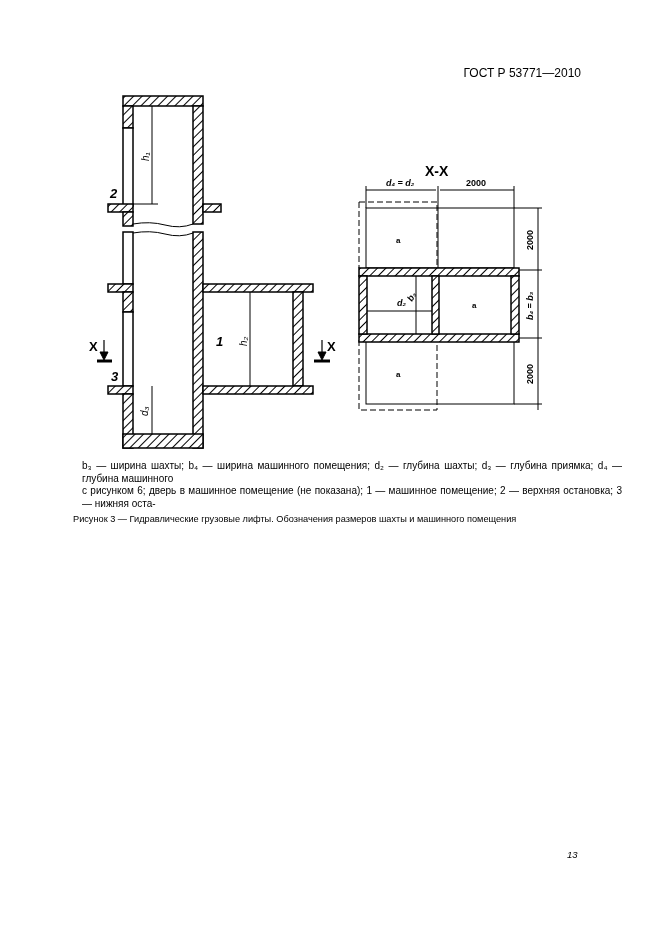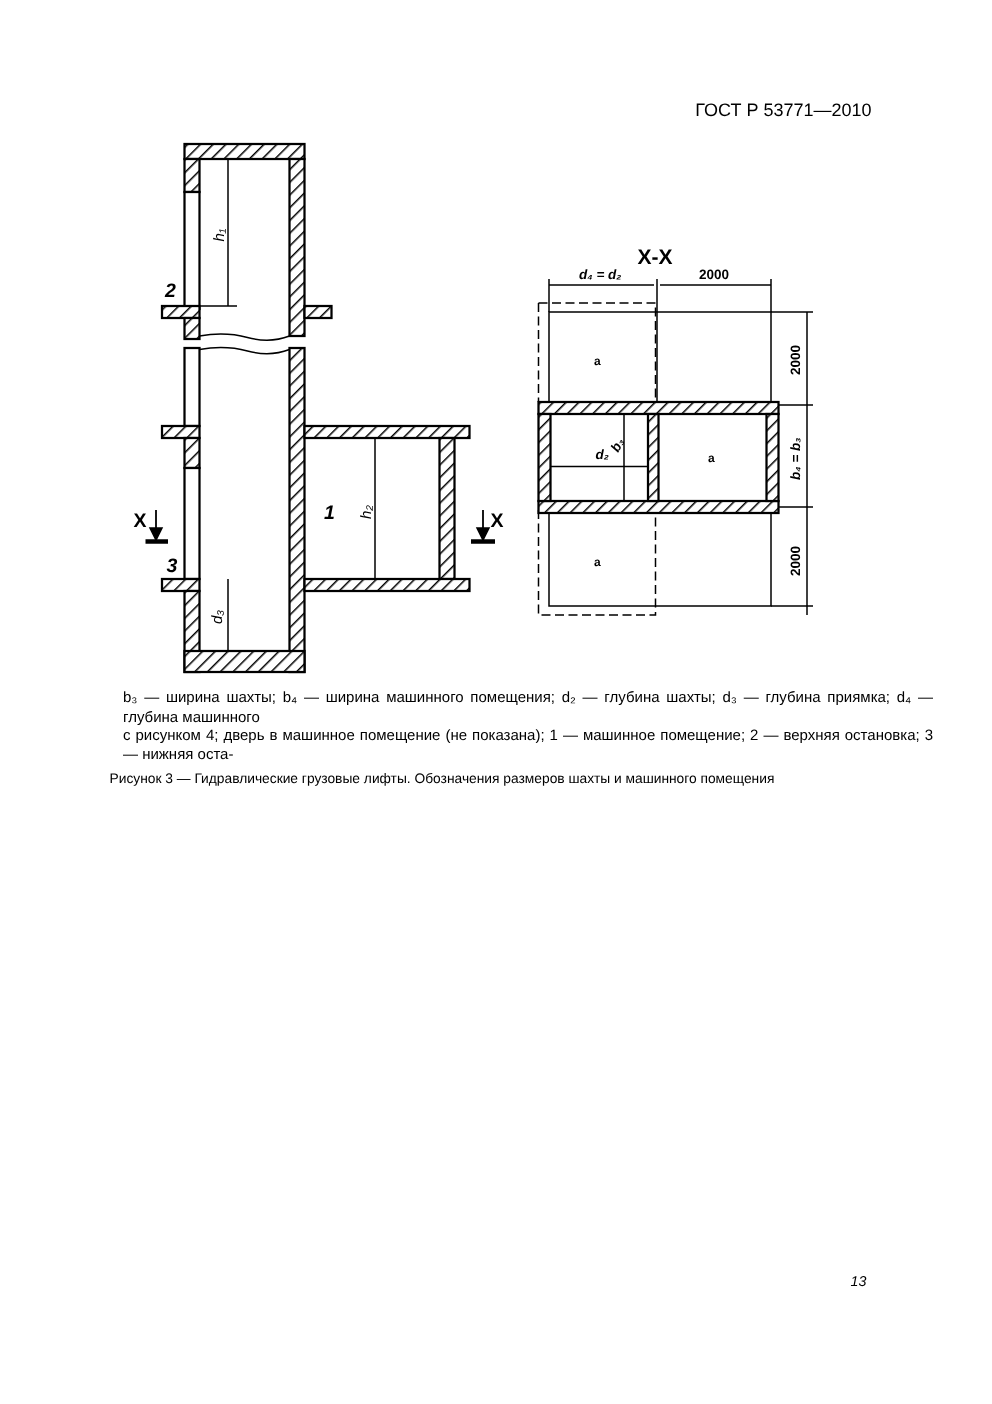--- a/index.html
+++ b/index.html
@@ -121,18 +121,18 @@
   <text x="0" y="0" font-size="9" font-weight="bold" transform="translate(533 384) rotate(-90)">2000</text>
   <text x="396" y="243" font-size="8" font-weight="bold">a</text>
   <text x="472" y="308" font-size="8" font-weight="bold">a</text>
   <text x="396" y="377" font-size="8" font-weight="bold">a</text>
   <text x="397" y="306" font-size="9" font-weight="bold" font-style="italic">d₂</text>
   <text x="0" y="0" font-size="9" font-weight="bold" font-style="italic" transform="translate(412 302) rotate(-60)">b₃</text>
 </svg>
 
 <div class="legend">
   <div>b₃ — ширина шахты; b₄ — ширина машинного помещения; d₂ — глубина шахты; d₃ — глубина приямка; d₄ — глубина машинного</div>
-  <div>с рисунком 4; дверь в машинное помещение (не показана); 1 — машинное помещение; 2 — верхняя остановка; 3 — нижняя оста-</div>
+  <div>с рисунком 6; дверь в машинное помещение (не показана); 1 — машинное помещение; 2 — верхняя остановка; 3 — нижняя оста-</div>
 </div>
 
 <div class="caption">Рисунок 3 — Гидравлические грузовые лифты. Обозначения размеров шахты и машинного помещения</div>
 
 <div class="page-num">13</div>
 
 </body></html>

